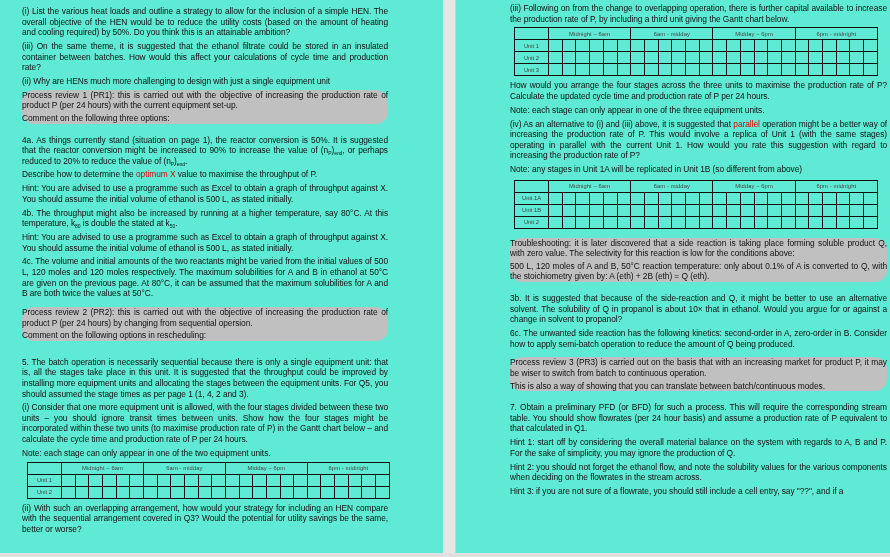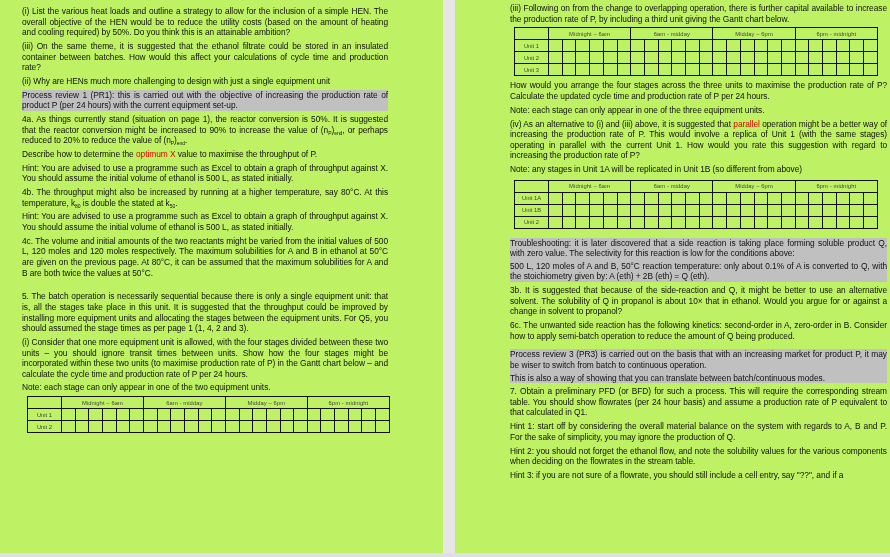--- a/index.html
+++ b/index.html
@@ -1,30 +1,30 @@
 <!DOCTYPE html>
 <html><head>
 <meta charset="utf-8">
 <style>
   * { box-sizing: border-box; margin: 0; padding: 0; }
   html, body { width: 890px; height: 557px; overflow: hidden; background: #e6e6e6; }
   body { position: relative; font-family: "Liberation Sans", sans-serif; color: #111; }
   .page {
-    position: absolute; top: 0; background: #bef264; height: 553px; overflow: hidden;
+    position: absolute; top: 0; background: #5eead4; height: 553px; overflow: hidden;
   }
   #page-left { left: 0; width: 443px; }
   #page-right { left: 455px; width: 435px; border-left: 1px solid #cfcfcf; }
   .content { position: absolute; top: 0; }
   #page-left .content { left: 22px; width: 366px; top: 6px; }
   #page-right .content { left: 54px; width: 377px; top: 3px; }
   p {
     font-size: 8.35px; line-height: 10.6px; text-align: justify; margin-bottom: 3.2px;
     letter-spacing: -0.05px;
   }
-  .hl-block { background: #c0c0c0; margin-bottom: 3px; }
+  .hl-block { background: #c0c0c0; margin-bottom: 11px; border-radius: 12px; }
   .hl-block p { margin-bottom: 2px; }
   .hl-block p:last-child { margin-bottom: 0; }
   .red { color: #e00000; margin-top: 45px; }
   .u { }
   sub { font-size: 5px; vertical-align: -2px; line-height: 0; }
   table.gantt {
     border-collapse: collapse; table-layout: fixed; font-size: 5.8px; color: #444;
     margin: 3px 0 4px 0;
   }
   table.gantt td, table.gantt th {
@@ -39,40 +39,45 @@
 <body>
 
 <div class="page" id="page-left">
   <div class="content">
     <p>(i)   List the various heat loads and outline a strategy to allow for the inclusion of a simple HEN.  The overall objective of the HEN would be to reduce the utility costs (based on the amount of heating and cooling required) by 50%. Do you think this is an attainable ambition?</p>
     <p>(iii)  On the same theme, it is suggested that the ethanol filtrate could be stored in an insulated container between batches.  How would this affect your calculations of cycle time and production rate?</p>
     <p>(ii)   Why are HENs much more challenging to design with just a single equipment unit</p>
 
     <div class="hl-block">
       <p>Process review 1 (PR1): this is carried out with the objective of increasing the production rate of product P (per 24 hours) with the current equipment set-up.</p>
+      <p>Comment on the following three options:</p>
     </div>
 
     <p>
       <span>4a. As things currently stand (situation on page 1), the reactor conversion is 50%.  It is suggested that the reactor conversion might be increased to 90% to increase the value of (n</span><sub>P</sub>)<sub>end</sub><span>, or perhaps reduced to 20% to reduce the value of (n</span><sub>P</sub>)<sub>end</sub><span>.</span>
     </p>
     <p>
       <span>Describe how to determine the </span><span class="red">optimum X</span><span> value to maximise the throughput of P.</span>
     </p>
     <p>
       <span class="u">Hint</span><span>:  You are advised to use a programme such as Excel to obtain a graph of throughput against X.  You should assume the initial volume of ethanol is 500 L, as stated initially.</span>
     </p>
     <p>
       <span>4b.  The throughput might also be increased by running at a higher temperature, say 80°C. At this temperature, k</span><sub>80</sub><span> is double the stated at k</span><sub>50</sub><span>.</span>
     </p>
     <p>
       <span class="u">Hint</span><span>:  You are advised to use a programme such as Excel to obtain a graph of throughput against X.  You should assume the initial volume of ethanol is 500 L, as stated initially.</span>
     </p>
     <p>4c.  The volume and initial amounts of the two reactants might be varied from the initial values of 500 L, 120 moles and 120 moles respectively.  The maximum solubilities for A and B in ethanol at 50°C are given on the previous page.  At 80°C, it can be assumed that the maximum solubilities for A and B are both twice the values at 50°C.</p>
     <div class="gap-sm"></div>
 
+    <div class="hl-block">
+      <p>Process review 2 (PR2): this is carried out with the objective of increasing the production rate of product P (per 24 hours) by changing from sequential opersion.</p>
+      <p>Comment on the following options in rescheduling:</p>
+    </div>
     <div class="gap-sm"></div>
 
     <p>5.   The batch operation is necessarily sequential because there is only a single equipment unit: that is, all the stages take place in this unit.  It is suggested that the throughput could be improved by installing more equipment units and allocating the stages between the equipment units.  For Q5, you should assumed the stage times as per page 1 (1, 4, 2 and 3).</p>
     <p>(i)   Consider that one more equipment unit is allowed, with the four stages divided between these two units – you should ignore transit times between units.  Show how the four stages might be incorporated within these two units (to maximise production rate of P) in the Gantt chart below – and calculate the cycle time and production rate of P per 24 hours.</p>
     <p>Note: each stage can only appear in one of the two equipment units.</p>
 
     <table class="gantt" id="gantt1" style="width:363px;margin-left:5px;">
       <colgroup>
           <col style="width:34px">
         </colgroup>
@@ -134,20 +139,21 @@
             <td></td>
             <td></td>
             <td></td>
             <td></td>
             <td></td>
             <td></td>
           </tr>
     </tbody>
       </table>
 
+    <p>(ii)   With such an overlapping arrangement, how would your strategy for including an HEN compare with the sequential arrangement covered in Q3?  Would the potential for utility savings be the same, better or worse?</p>
   </div>
 </div>
 
 <div class="page" id="page-right">
   <div class="content">
     <p>(iii)  Following on from the change to overlapping operation, there is further capital available to increase the production rate of P, by including a third unit giving the Gantt chart below.</p>
 
     <table class="gantt" id="gantt2" style="width:364px;margin-left:4px;">
       <colgroup>
           <col style="width:34px">
@@ -356,18 +362,18 @@
     <p>6c. The unwanted side reaction has the following kinetics: second-order in A, zero-order in B. Consider how to apply semi-batch operation to reduce the amount of Q being produced.</p>
     <div class="gap-sm"></div>
 
     <div class="hl-block">
       <p>Process review 3 (PR3) is carried out on the basis that with an increasing market for product P, it may be wiser to switch from batch to continuous operation.</p>
       <p>This is also a way of showing that you can translate between batch/continuous modes.</p>
     </div>
 
     <p>7.   Obtain a preliminary PFD (or BFD) for such a process.  This will require the corresponding stream table.  You should show flowrates (per 24 hour basis) and assume a production rate of P equivalent to that calculated in Q1.</p>
     <p>Hint 1: start off by considering the overall material balance on the system with regards to A, B and P. For the sake of simplicity, you may ignore the production of Q.</p>
-    <p>Hint 2: you should not forget the ethanol flow, and note the solubility values for the various components when deciding on the flowrates in the stream table.</p>
+    <p>Hint 2: you should not forget the ethanol flow, and note the solubility values for the various components when deciding on the flowrates in the stream across.</p>
     <p>Hint 3: if you are not sure of a flowrate, you should still include a cell entry, say "??", and if a</p>
   </div>
 </div>
 
 <div class="bottom-strip"></div>
 
 </body></html>

